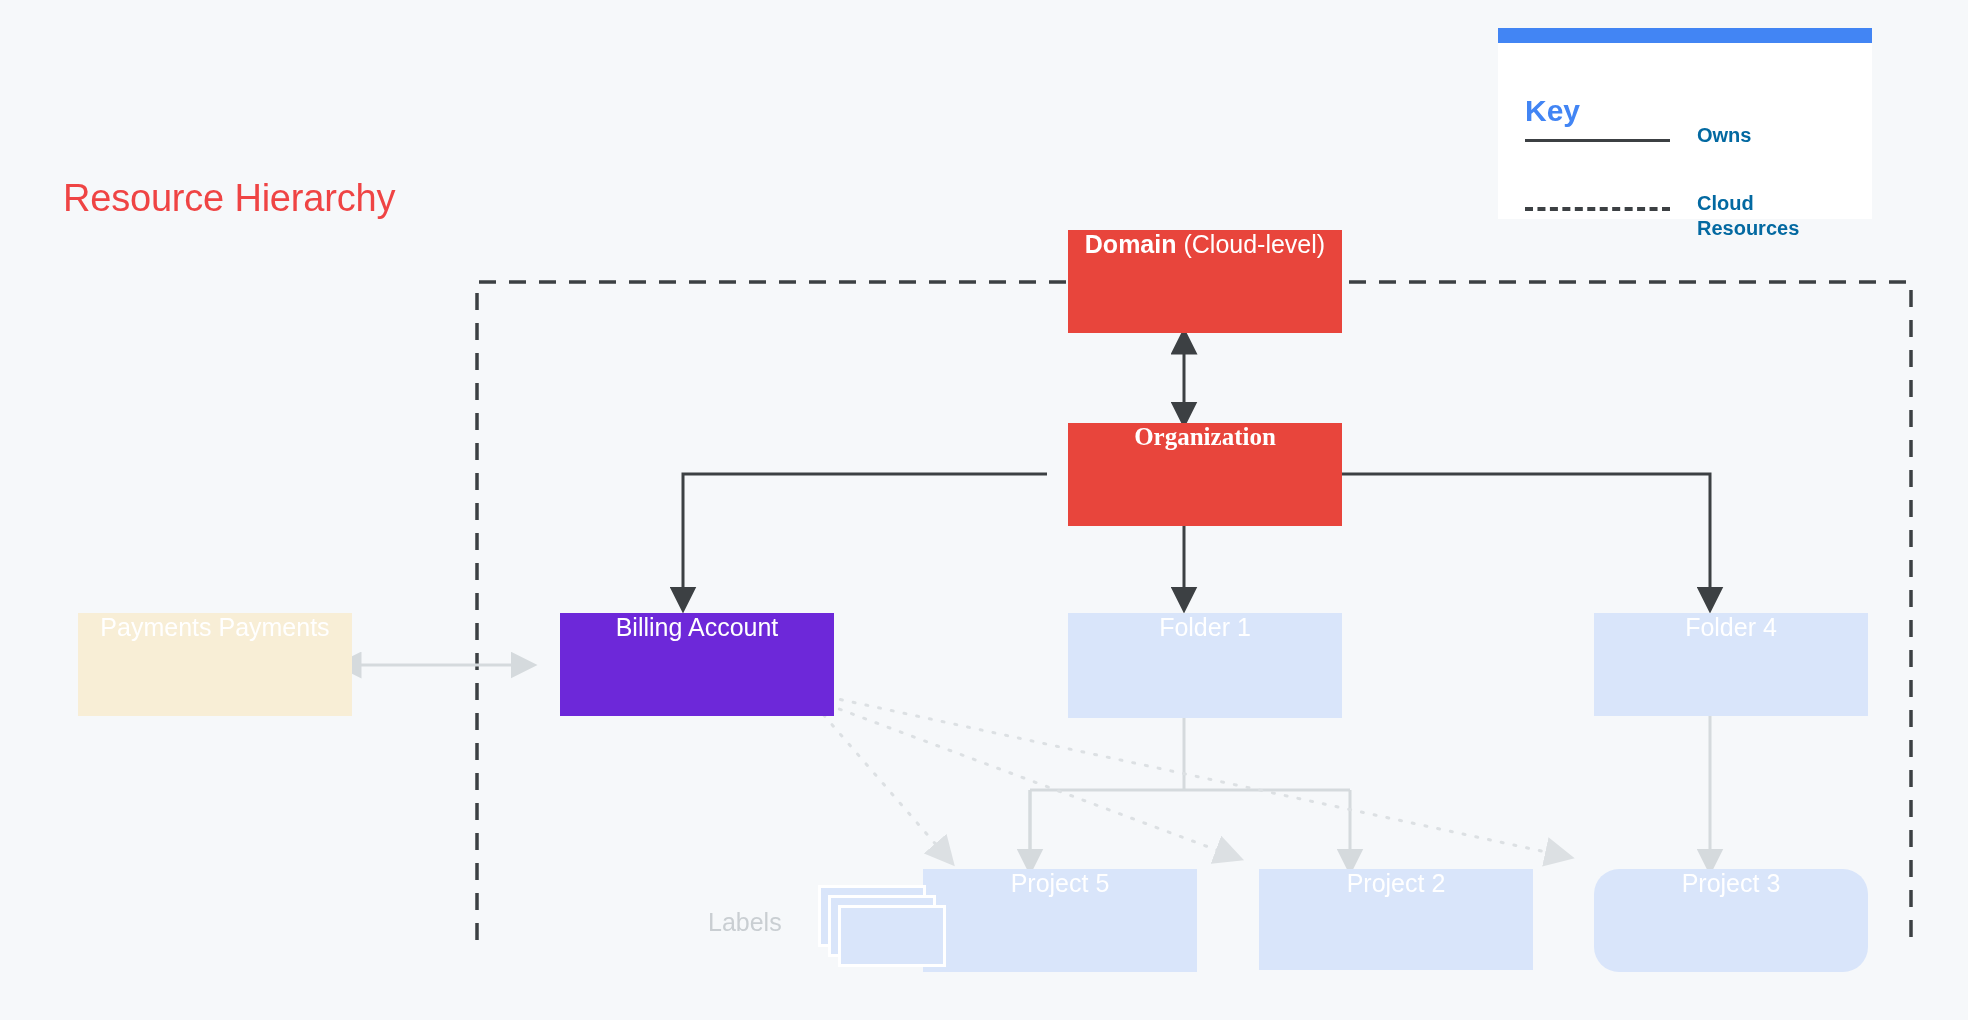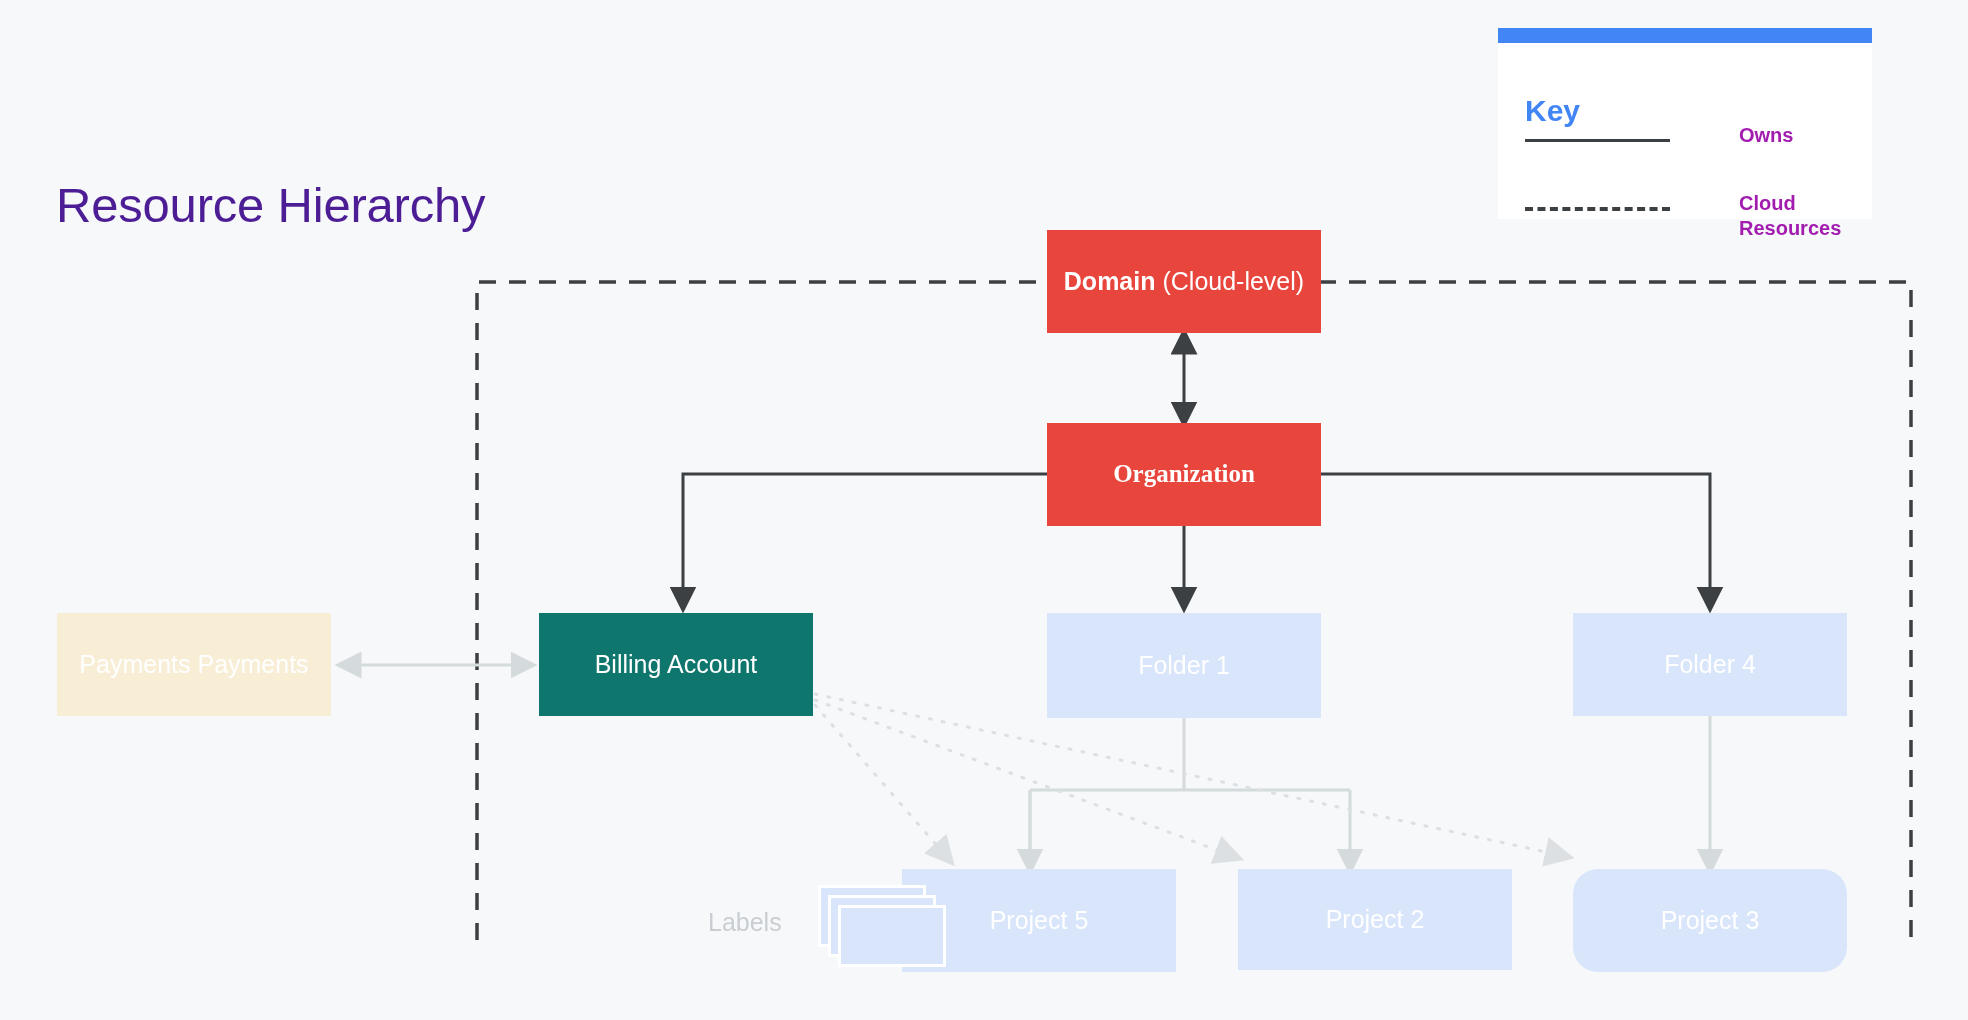--- a/index.html
+++ b/index.html
@@ -27,54 +27,54 @@
     left: 0;
     top: 0;
     width: 1968px;
     height: 1020px;
     pointer-events: none;
   }
 
   
   .page-title {
     position: absolute;
-    left: 56px;
+    left: 63px;
     top: 177px;
-    font-size: 49px;
+    font-size: 38px;
     font-weight: 400;
-    color: #4c1d95;
+    color: #ef4444;
     letter-spacing: -0.2px;
     white-space: nowrap;
   }
 
   
   .node {
     position: absolute;
     box-sizing: border-box;
     display: flex;
-    align-items: center;
     justify-content: center;
     text-align: center;
     line-height: 1.15;
+    margin-left: 21px;
   }
   .node-red {
     background: #E8453C;
     color: #FFFFFF;
     font-size: 25px;
   }
   .node-red .strong { font-weight: 700; }
   .node-red .light  { font-weight: 400; }
 
   .node-pale {
     font-size: 25px;
     font-weight: 400;
     color: #FFFFFF;
   }
   .fill-cream  { background: #F8EED6; }
-  .fill-green  { background: #0f766e; }
+  .fill-green  { background: #6d28d9; }
   .fill-blue   { background: #D9E5FA; }
 
   
   .labels-text {
     position: absolute;
     left: 708px;
     top: 908px;
     font-size: 25px;
     color: #C9CED2;
     white-space: nowrap;
@@ -148,24 +148,23 @@
   .key-sample.solid  { border-top: 3px solid #3C4043; }
   .key-sample.dotted { border-top: 4px dotted #3C4043; }
   .key-sample.dashed { border-top: 4px dashed #3C4043; }
 
   .key-label {
     position: absolute;
     left: 172px;
     top: 0px;
     font-size: 20px;
     font-weight: 700;
-    color: #a21caf;
+    color: #0369a1;
     line-height: 25px;
     width: 160px;
-    margin-left: 42px;
   }
 </style>
 </head>
 <body>
 
 <div id="canvas">
 
   <svg id="wires" viewBox="0 0 1968 1020">
     <defs>
       <marker id="arrowDark" markerWidth="9" markerHeight="9" refX="4.5" refY="4.5" orient="auto" markerUnits="strokeWidth">

